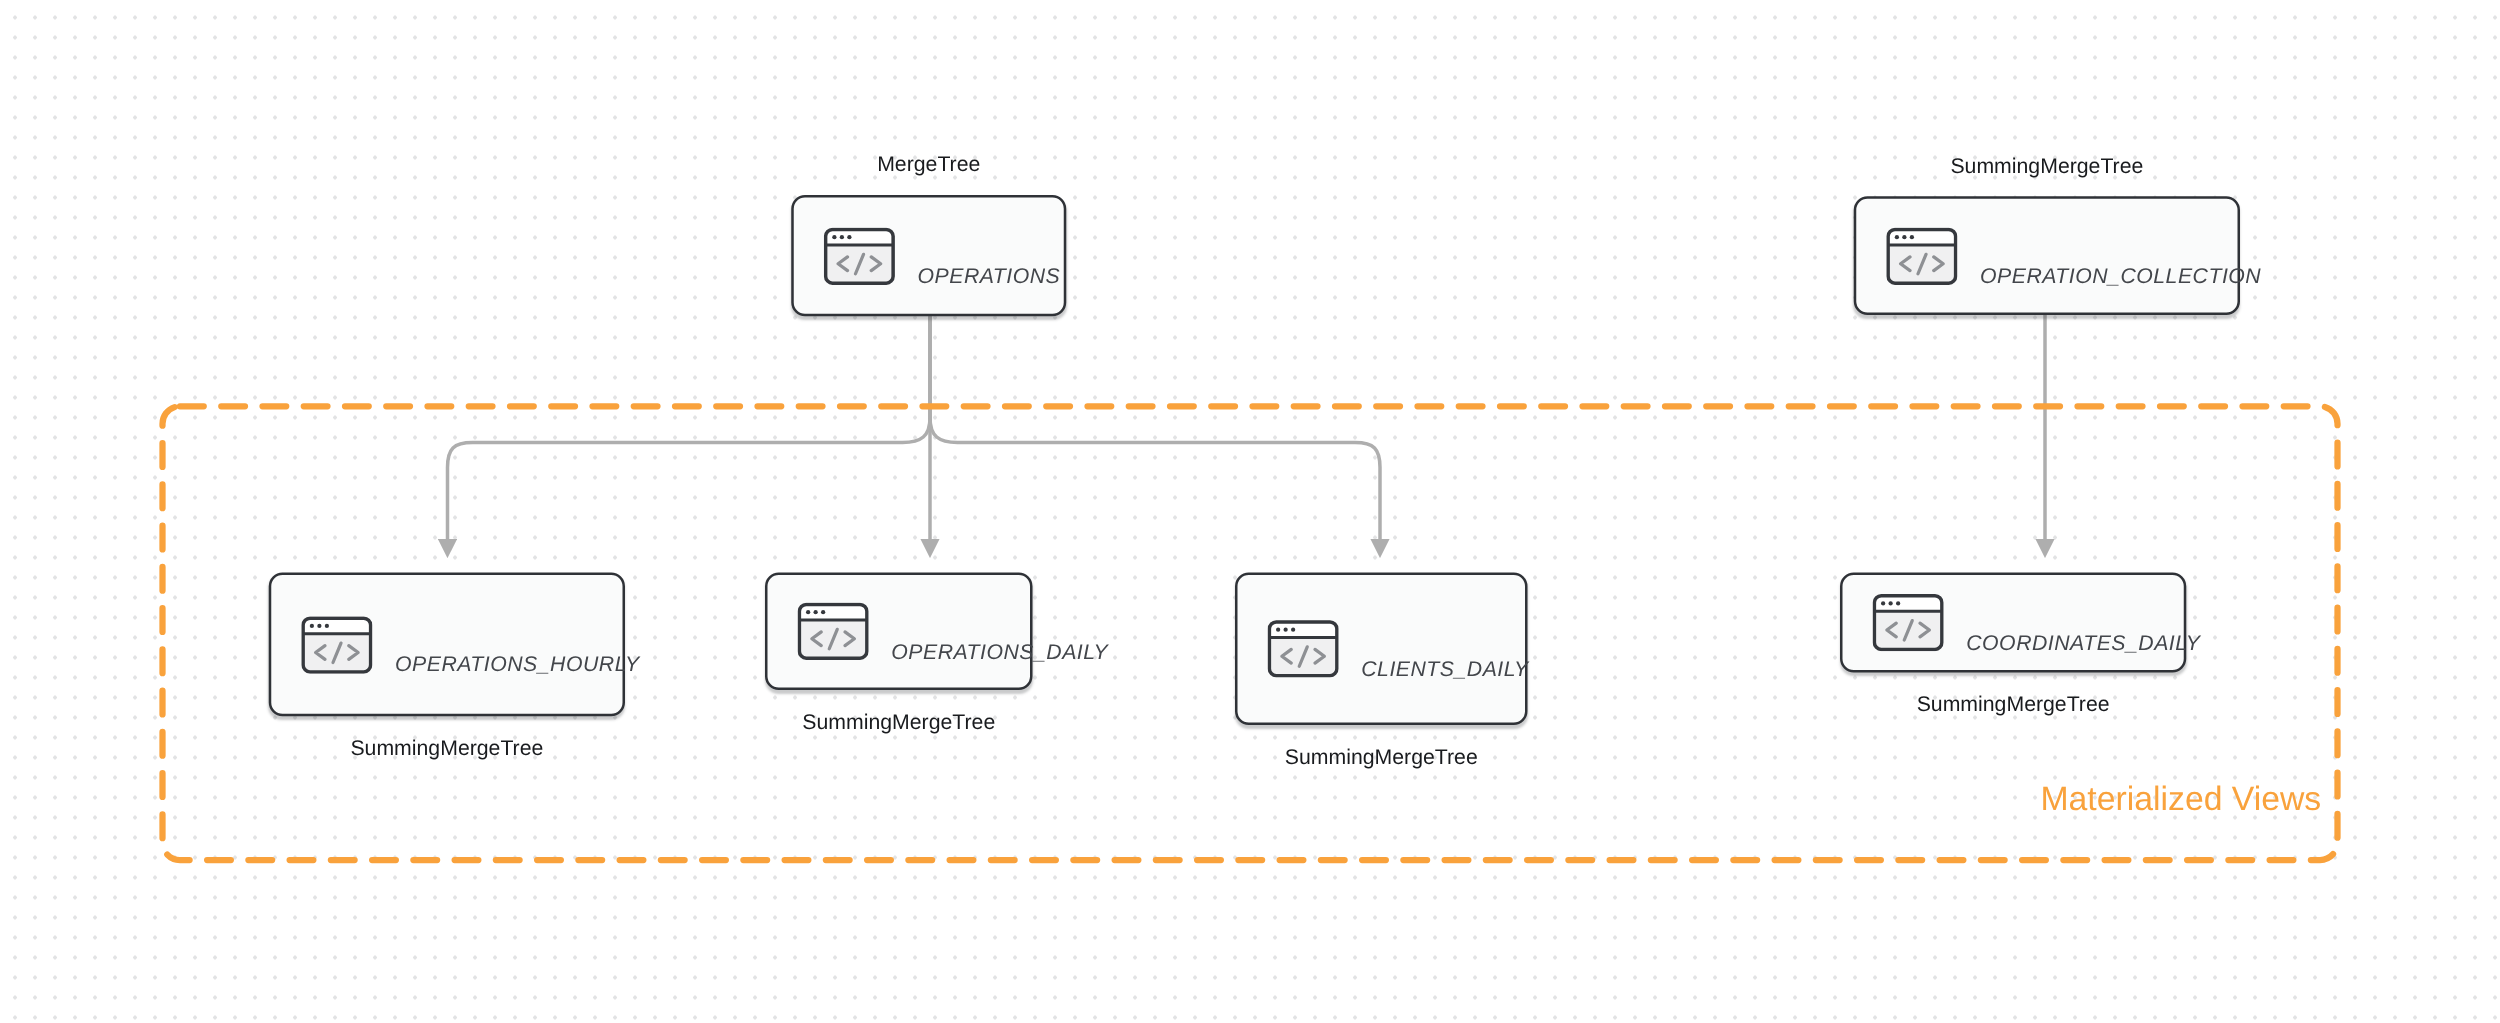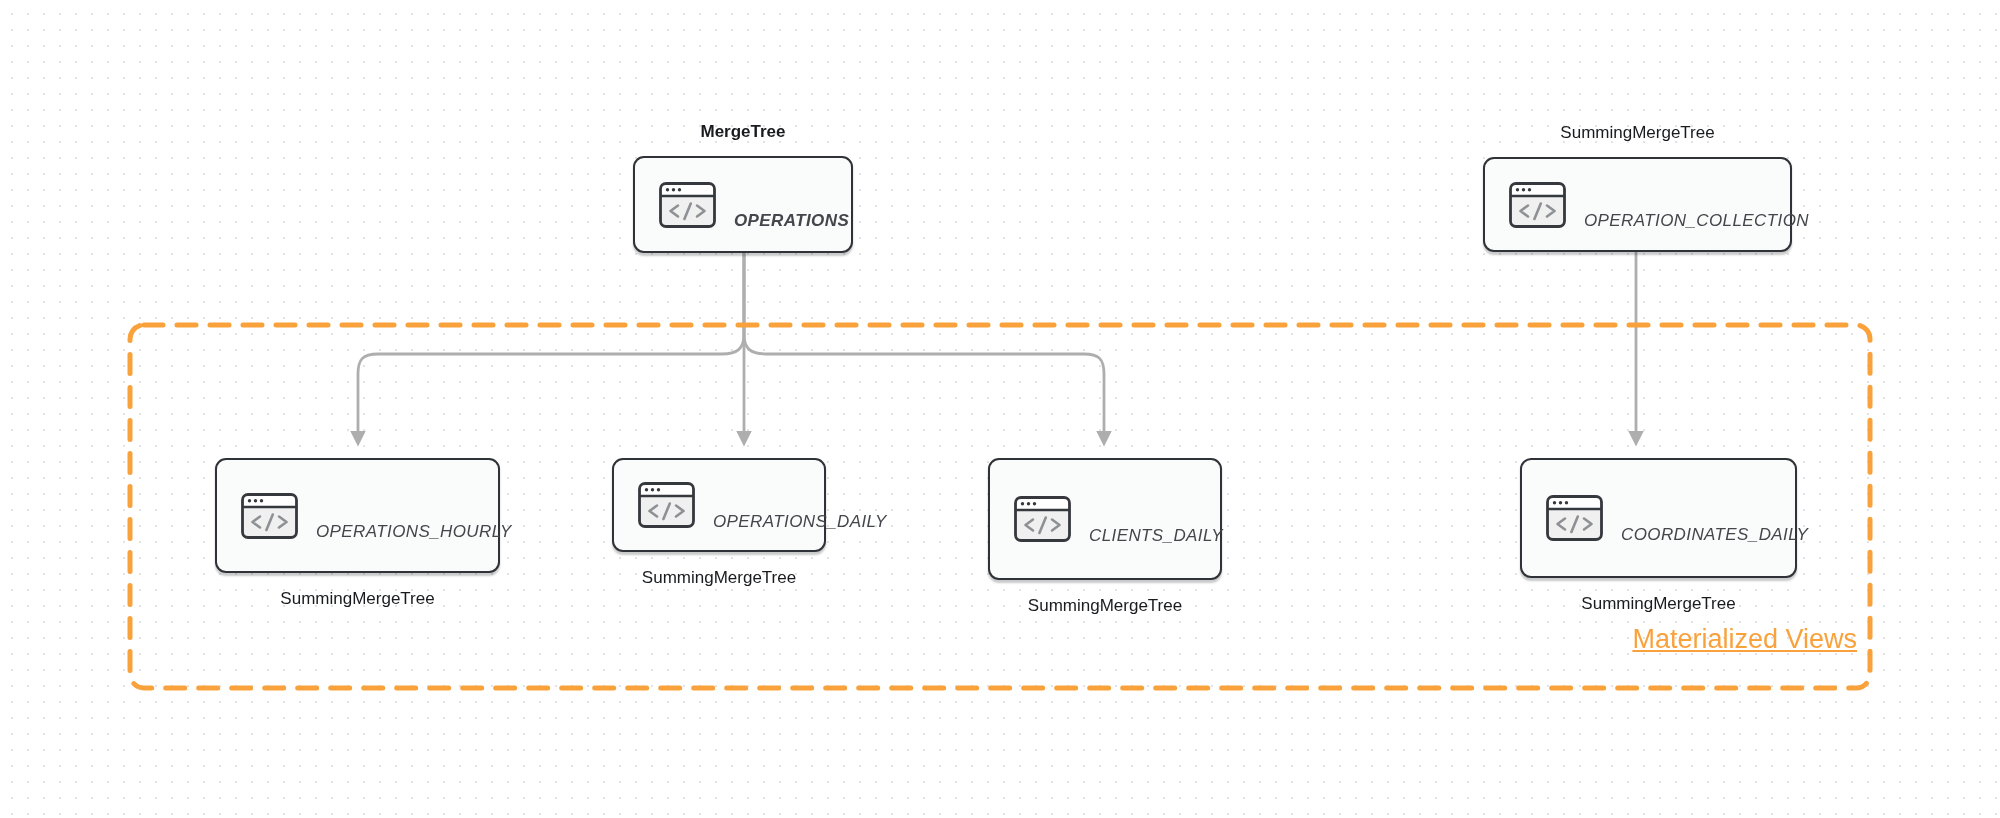--- a/index.html
+++ b/index.html
@@ -49,37 +49,36 @@
     text-align: center;
     font-size: 17px;
     color: #191b1e;
     white-space: nowrap;
   }
   .engine-label.top    { top: -34px; }
   .engine-label.bottom { bottom: -36px; }
   .win-icon { flex: 0 0 auto; display: block; }
 
   
-  #n-operations            { left: 633px;  top: 156px; width: 220px; height: 97px; font-weight: bold; }
+  #n-operations            { left: 633px;  top: 156px; width: 220px; height: 97px; }
   #n-operation-collection  { left: 1483px; top: 157px; width: 309px; height: 95px; }
   #n-operations-hourly     { left: 215px;  top: 458px; width: 285px; height: 115px; }
   #n-operations-daily      { left: 612px;  top: 458px; width: 214px; height: 94px; }
   #n-clients-daily         { left: 988px;  top: 458px; width: 234px; height: 122px; }
-  #n-coordinates-daily     { left: 1520px; top: 458px; width: 277px; height: 120px; }
+  #n-coordinates-daily     { left: 1472px; top: 458px; width: 277px; height: 80px; }
 
   
   .group-label {
     position: absolute;
     top: 624px; right: 143px;
     z-index: 2;
     font-size: 27px;
     font-weight: 500;
     color: #f9a23c;
     white-space: nowrap;
-    text-decoration: underline;
   }
 </style>
 </head>
 <body>
 
 <div class="canvas">
 
   <svg class="edges-layer" viewBox="0 0 2000 818">
     <defs>
       <marker id="arrowhead" viewBox="0 0 10 10" markerWidth="5.6" markerHeight="5.6" refX="2" refY="5" orient="auto" markerUnits="strokeWidth">

